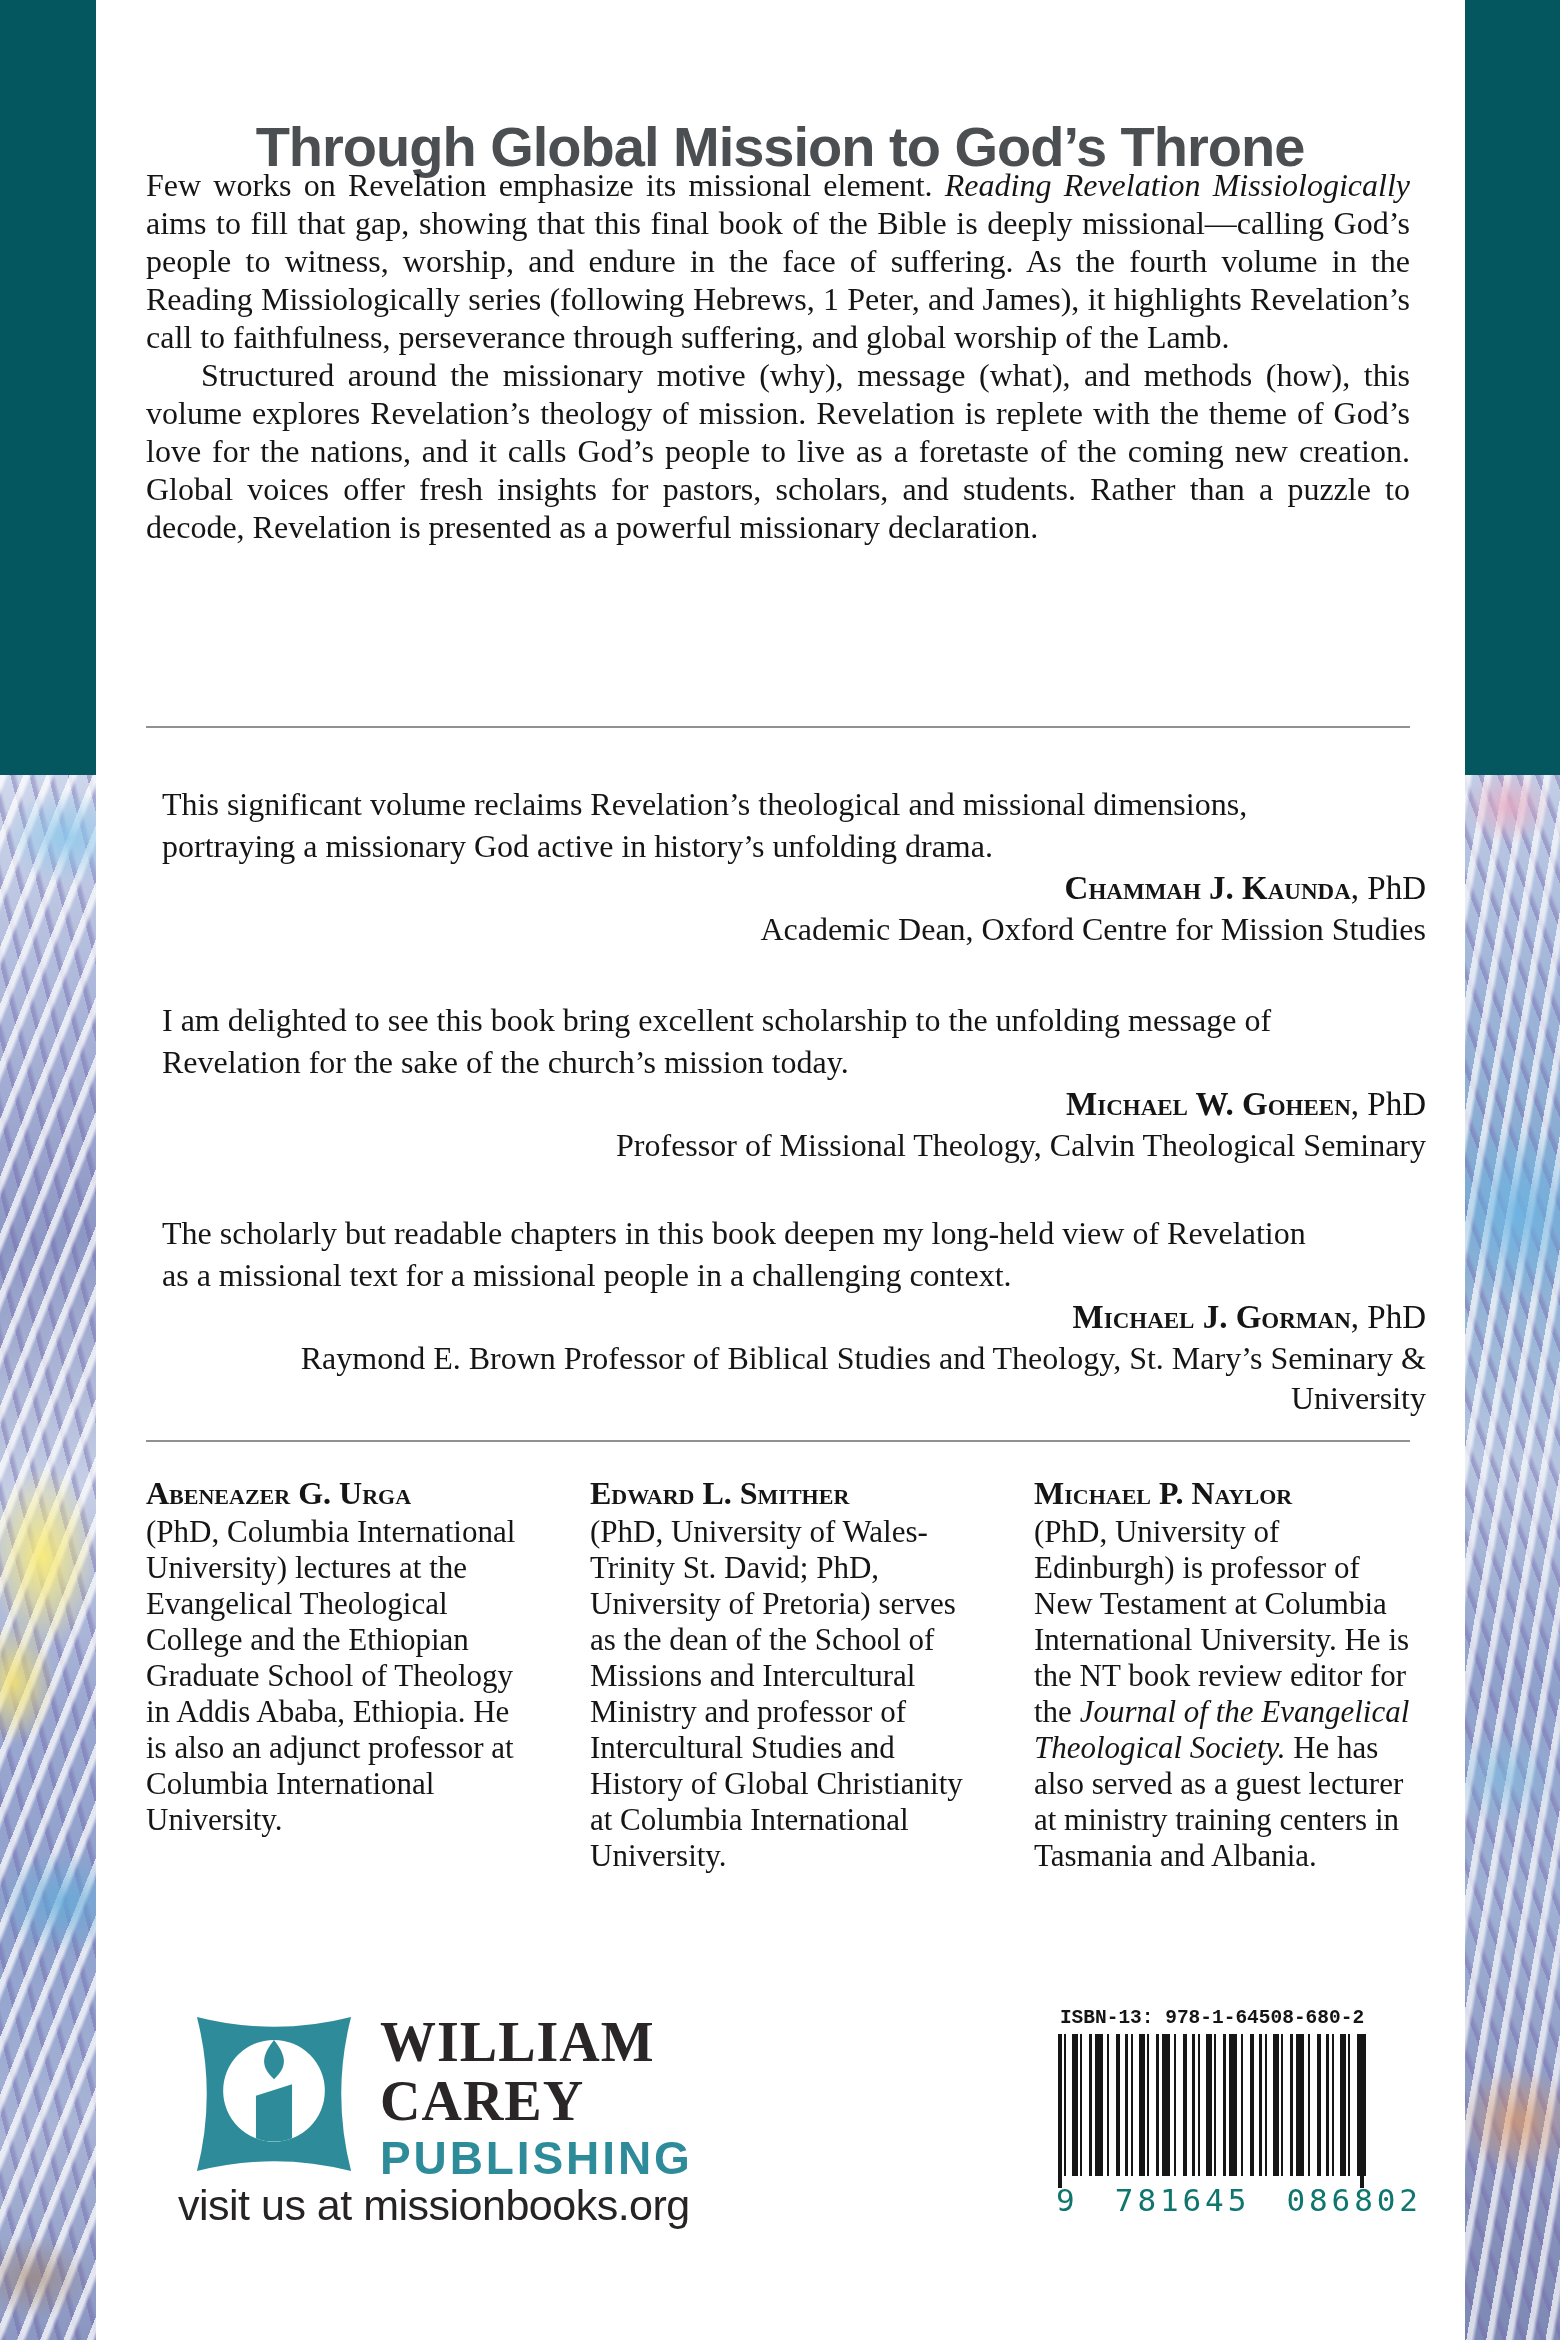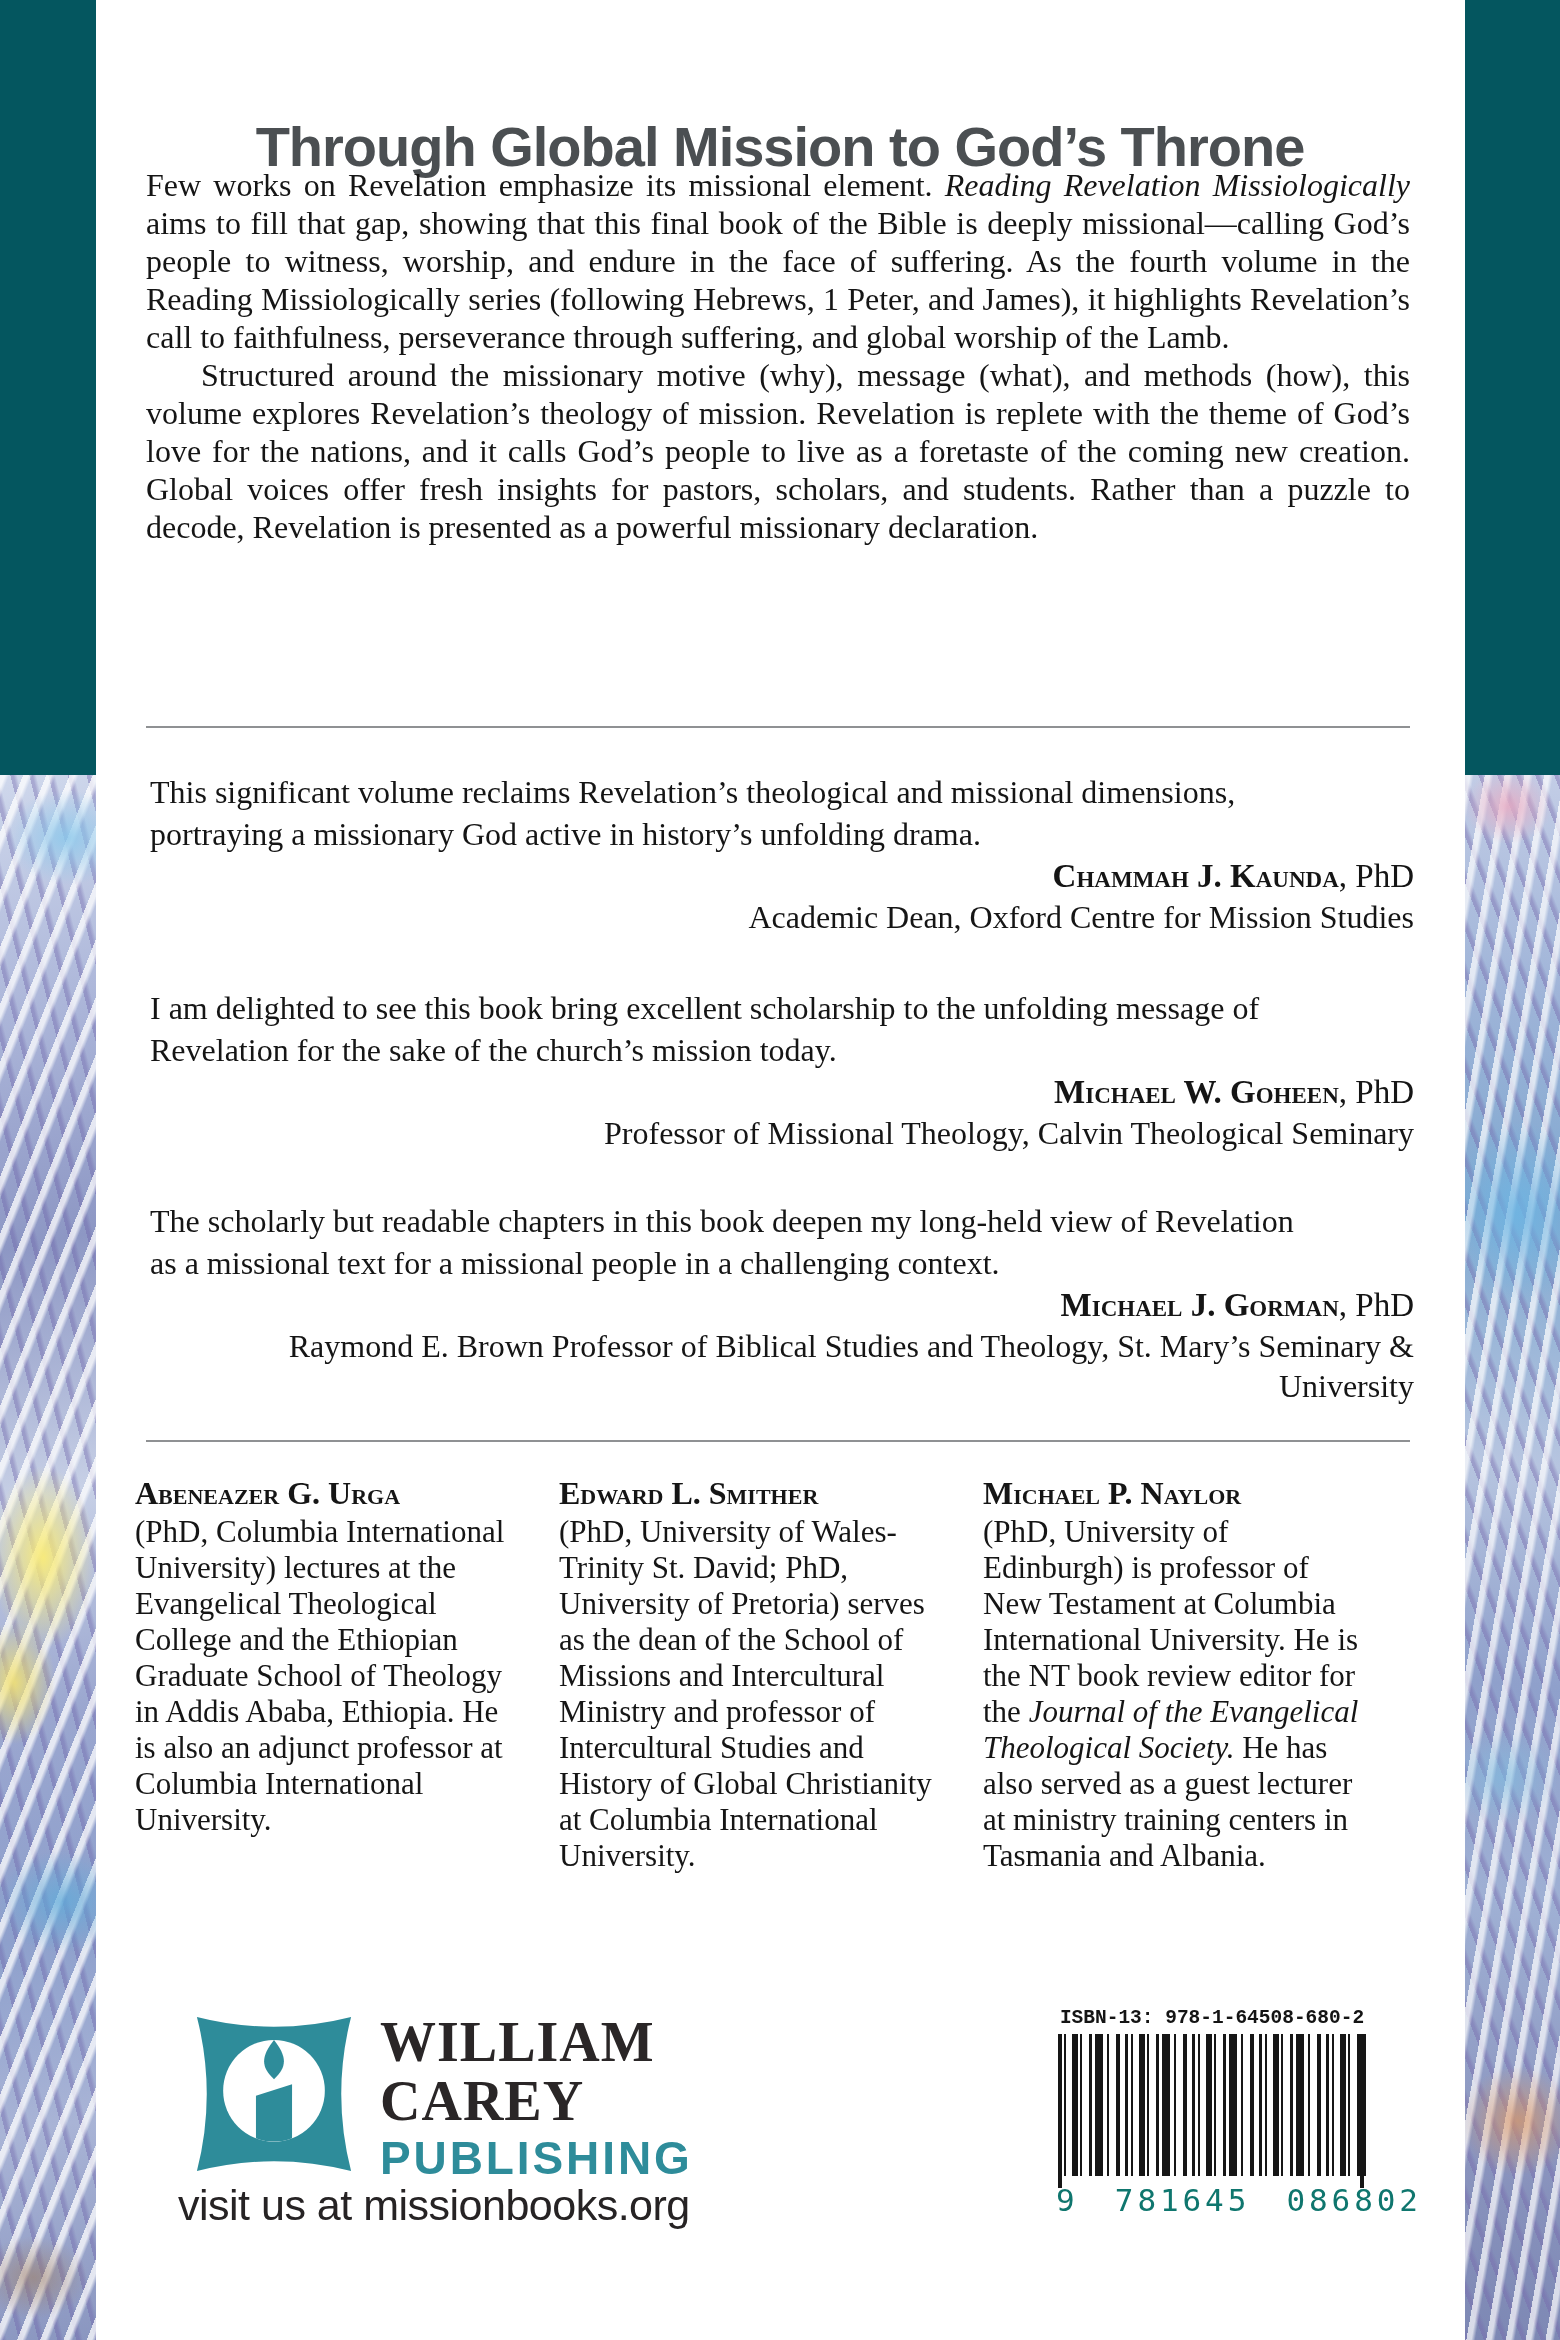--- a/index.html
+++ b/index.html
@@ -38,29 +38,29 @@
   #synopsis{left:146px;top:166px;width:1264px;font-size:32px;line-height:38px;
       text-align:justify;}
   #synopsis p{margin:0;}
   #synopsis p + p{text-indent:55px;}
   .it{font-style:italic;}
 
   
   .divider{left:146px;width:1264px;border:none;border-top:2px solid #8f9193;margin:0;}
 
   
-  .quote{left:146px;width:1264px;margin:4px;}
+  .quote{left:146px;width:1264px;margin:16px;}
   .qtext{margin:0;max-width:1146px;font-size:32px;line-height:42px;text-align:left;}
   .attrib{font-size:33px;line-height:42px;text-align:right;font-weight:bold;}
   .sc{font-variant:small-caps;}
   .degree{font-weight:normal;}
   .role{font-size:32px;line-height:40px;text-align:right;}
 
   
-  #authors{left:135px;top:1475px;width:1268px;display:flex;gap:46px;}
+  #authors{left:146px;top:1475px;width:1268px;display:flex;gap:66px;}
   .bio{width:378px;font-size:31px;line-height:36px;}
   .bio-name{font-variant:small-caps;font-weight:bold;font-size:32px;margin-bottom:2.9px;}
 
   
   #logo-mark{left:192px;top:2012px;width:164px;height:164px;}
   #wordmark{left:380px;top:2013px;font-family:"Liberation Serif",serif;}
   .wm-line{font-weight:bold;font-size:56px;line-height:59px;letter-spacing:1px;color:#2a2627;}
   #wm-imprint{font-family:"Liberation Sans",sans-serif;font-weight:bold;font-size:46px;
       line-height:55px;letter-spacing:2.9px;color:#2e8c9a;}
   #visit-line{left:178px;top:2181px;font-family:"Liberation Sans",sans-serif;

